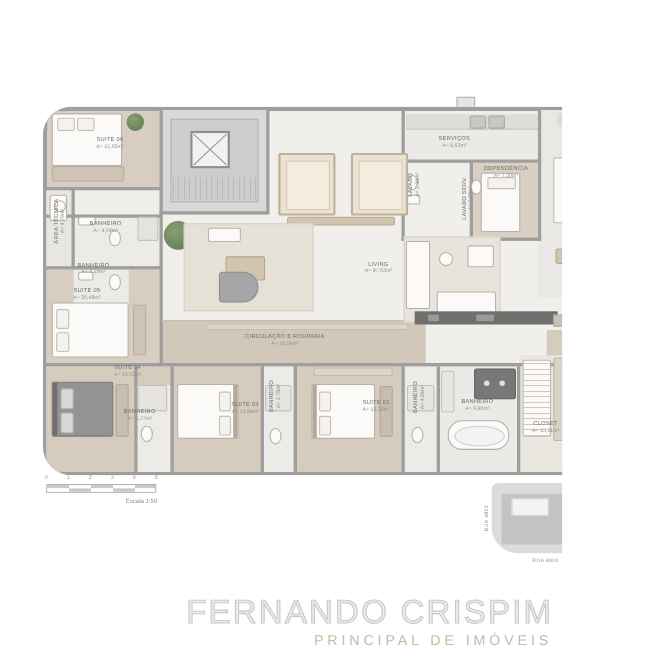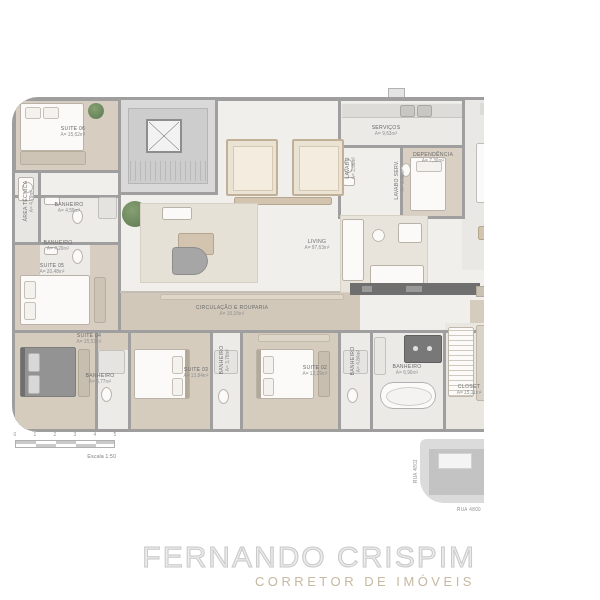--- a/index.html
+++ b/index.html
@@ -1,16 +1,16 @@
 <!DOCTYPE html>
 <html><head>
 <meta charset="utf-8">
 <style>
   html,body{margin:0;padding:0;background:#fff;font-family:"Liberation Sans",sans-serif;}
-  .stage{position:relative;width:484px;height:600px;background:#ffffff;overflow:hidden;}
+  .stage{position:relative;width:484px;height:600px;background:#ffffff;overflow:hidden;margin-left:27px;}
   .abs{position:absolute;}
   
   .plan{position:absolute;left:12px;top:97px;width:576px;height:335px;border-radius:26px;
         background:#f0efec;box-shadow:inset 0 0 0 4px #9e9e9e;overflow:hidden;}
   .floor{position:absolute;}
   .wall{position:absolute;background:#9f9f9f;}
   .wall-lt{position:absolute;background:#c2beb6;}
   .fur{position:absolute;background:#fbfaf8;border:1px solid #b8b2a8;border-radius:2px;box-sizing:border-box;}
   .tan{background:#d2c4ae;border-color:#b5a78f;}
   .oval{border-radius:50%;}
@@ -348,15 +348,15 @@
   <svg class="abs" style="left:540px;top:441px;" width="54" height="46" viewBox="0 0 54 46">
     <line x1="1" y1="23" x2="45" y2="23" stroke="#9a9a9a" stroke-width="0.7"></line>
     <line x1="22" y1="2" x2="22" y2="44" stroke="#9a9a9a" stroke-width="0.7"></line>
     <circle cx="22" cy="23" r="12" fill="none" stroke="#8f8f8f" stroke-width="1"></circle>
     <polygon points="8,23 22,19.5 36,23 22,26.5" fill="#ffffff" stroke="#555555" stroke-width="0.6"></polygon>
     <polygon points="22,19.5 36,23 22,26.5" fill="#3f3f3f"></polygon>
     <text x="47" y="23" transform="rotate(90 47 23)" font-size="9" fill="#4a4a4a" text-anchor="middle" dominant-baseline="middle">N</text>
   </svg>
 
   <div class="wm-name">FERNANDO CRISPIM</div>
-  <div class="wm-sub">CORRETOR DE IMÓVEIS</div>
+  <div class="wm-sub">PRINCIPAL DE IMÓVEIS</div>
 
 </div>
 
 </body></html>

